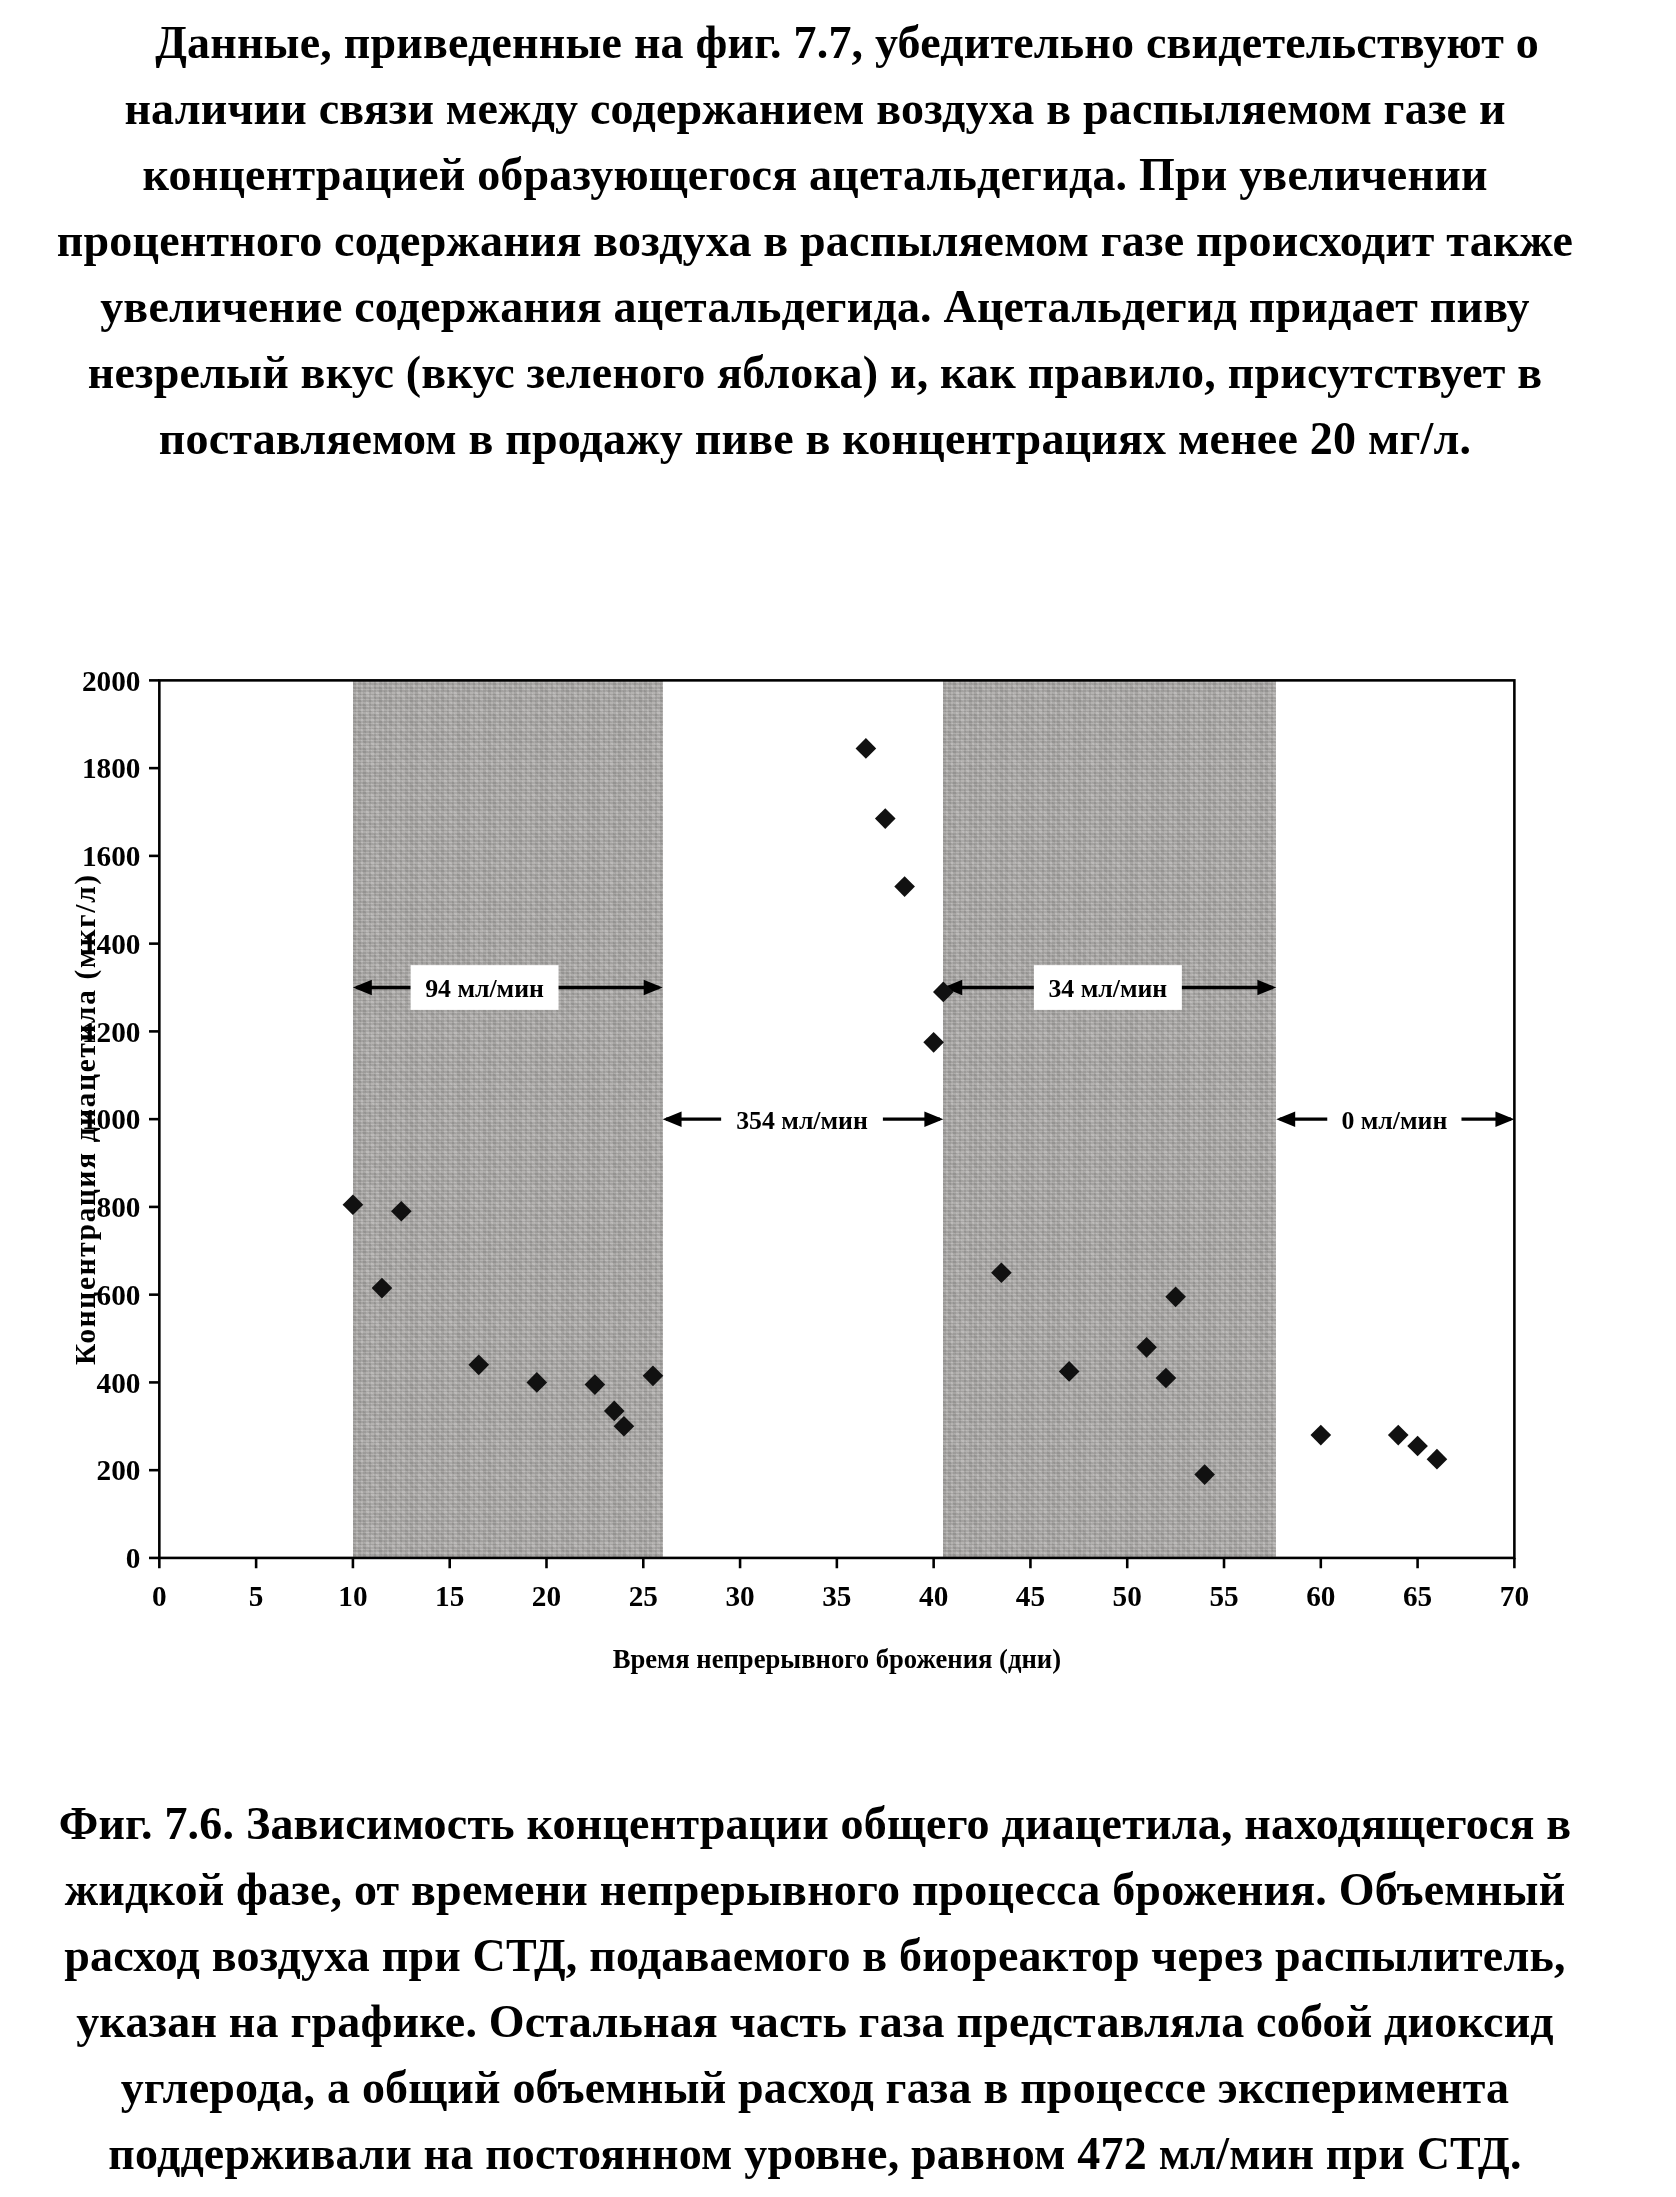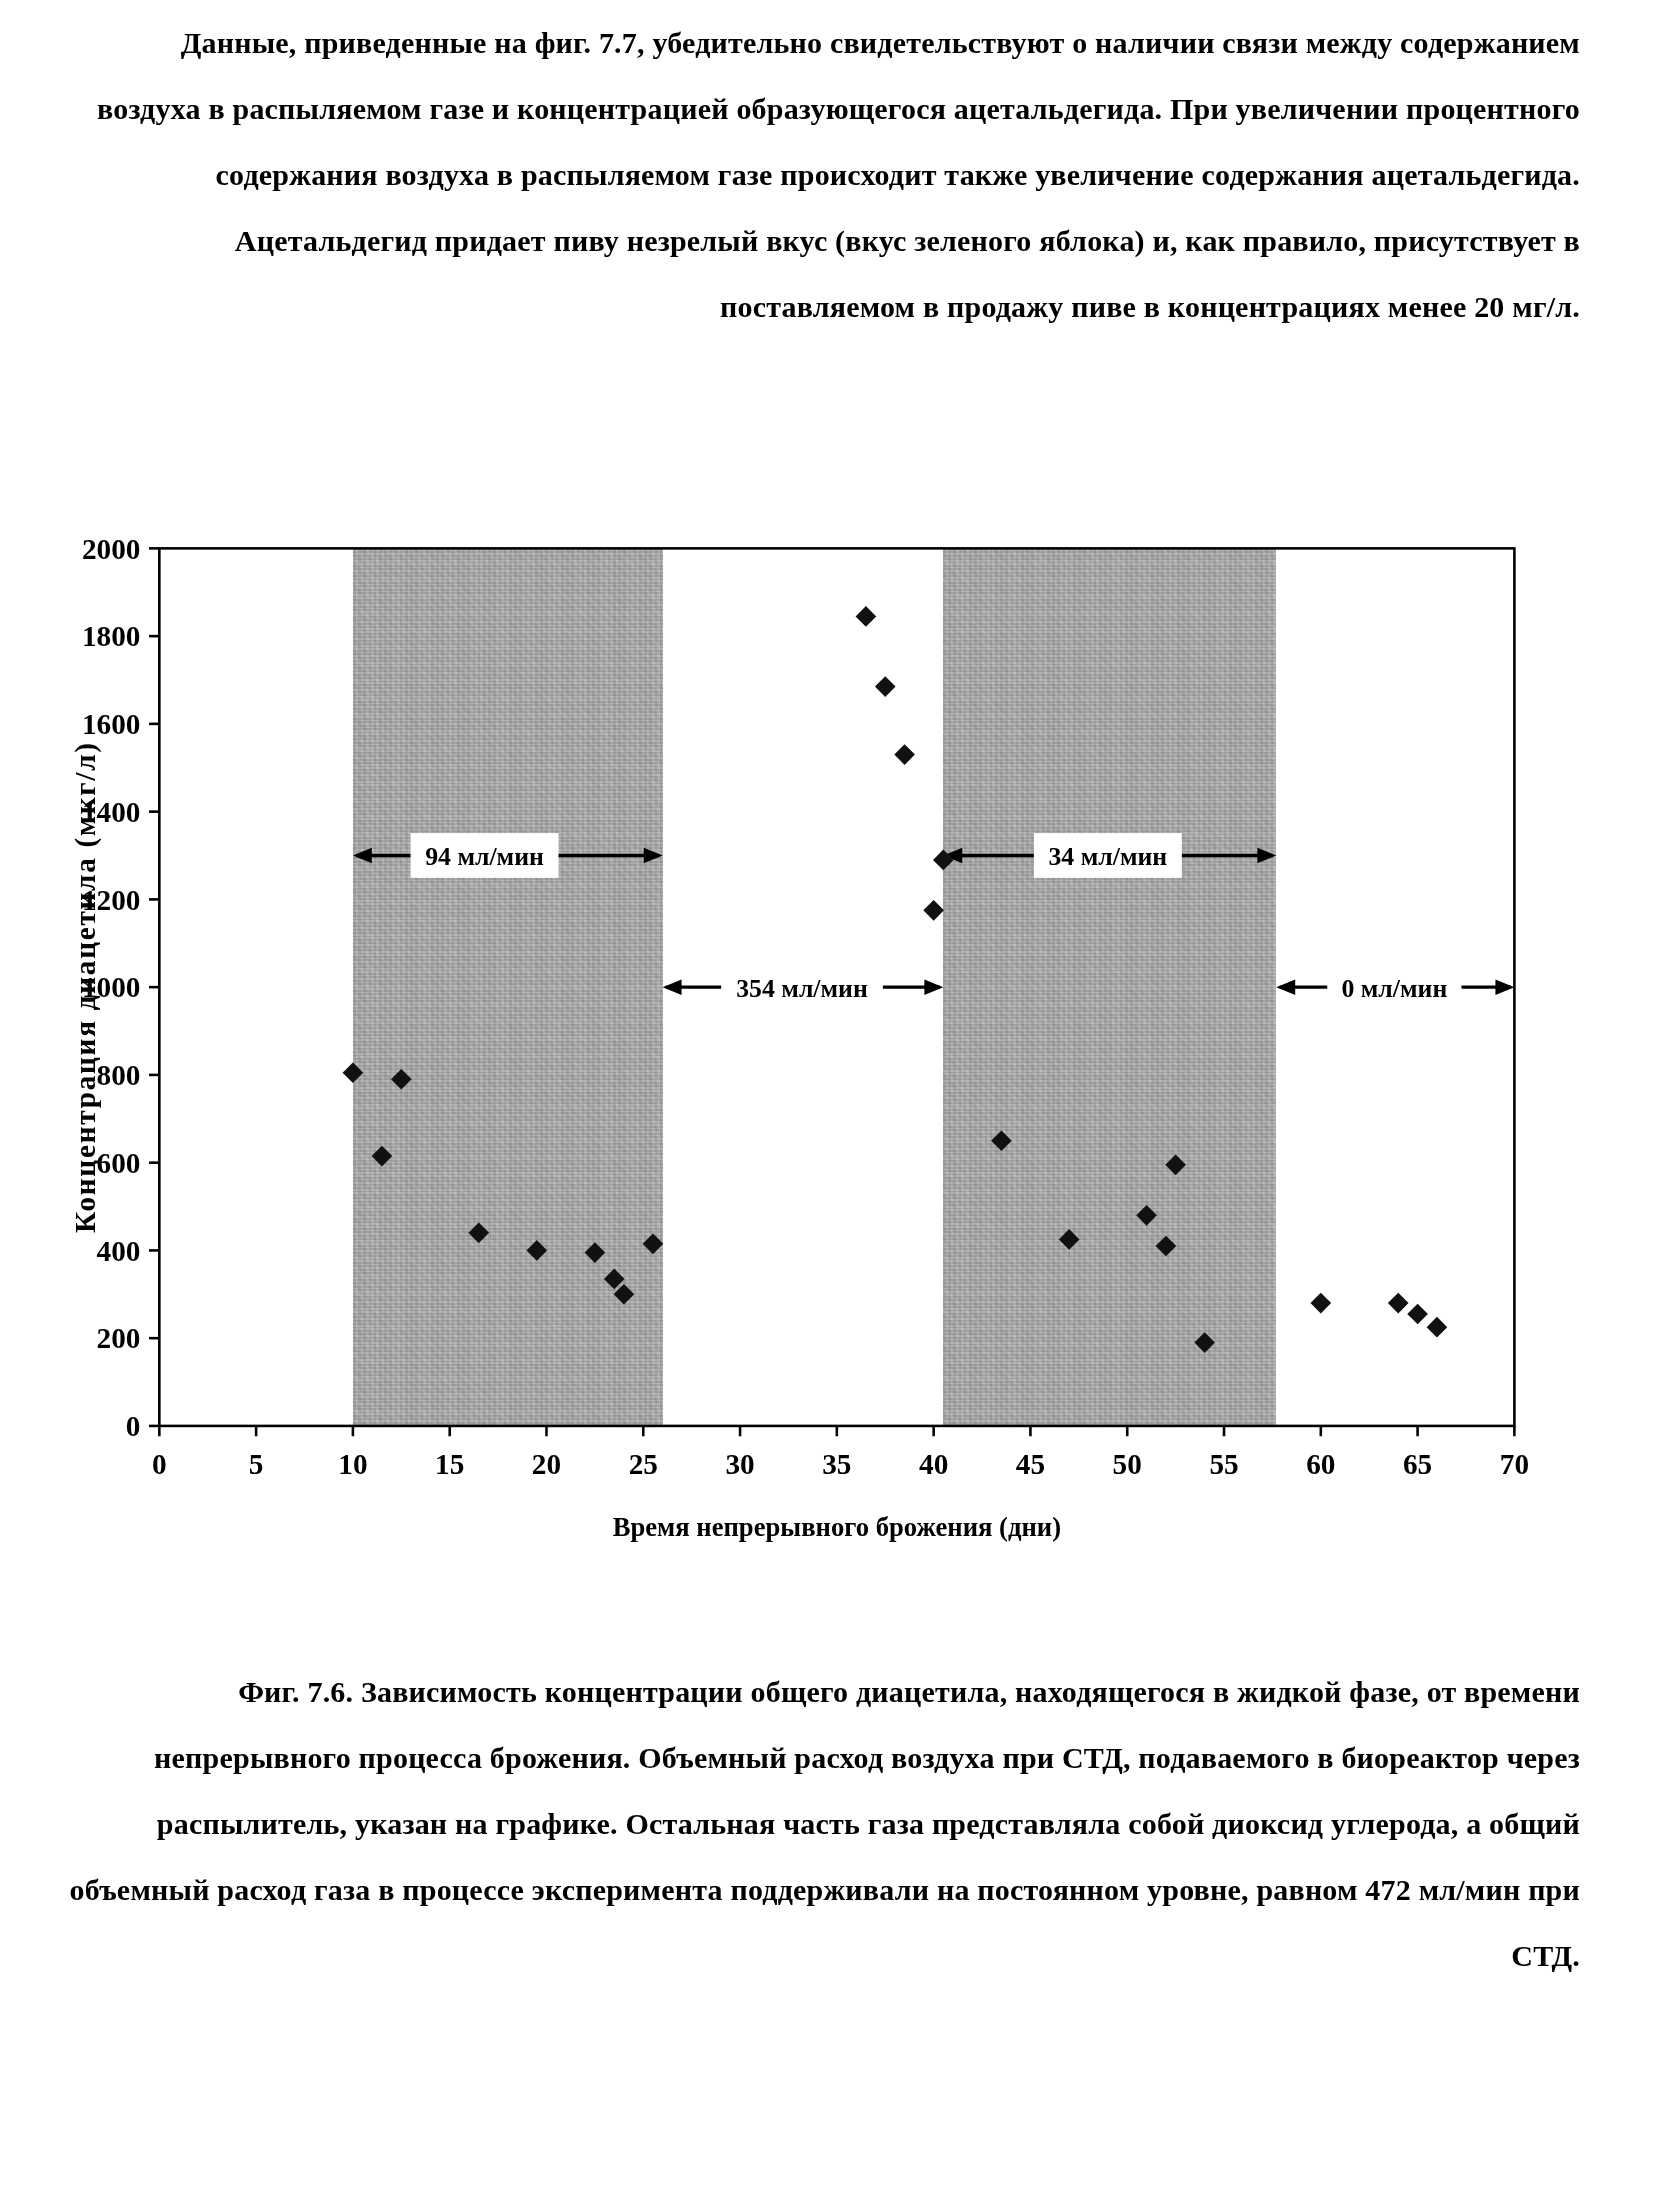--- a/index.html
+++ b/index.html
@@ -1,19 +1,19 @@
 <!DOCTYPE html>
 <html style="font-size:13.8px"><head>
 <meta charset="utf-8">
 <style>
   *{box-sizing:border-box;margin:0;padding:0}
   html,body{width:1676px;height:2197px;background:#ffffff;overflow:hidden}
   body{font-family:"Liberation Serif",serif;color:#000;font-weight:bold}
   .page{padding:10.3px 96px 0 50px;width:1676px}
-  .para{font-size:30px;line-height:66px;letter-spacing:0.2px;text-align:right}
+  .para{font-size:46px;line-height:66px;letter-spacing:0.2px;text-align:center}
   .intro{text-indent:64px}
   .chart-wrap{position:relative;width:1497px;height:1011px;margin:198px 0 0 19px}
   .chart-wrap svg{position:absolute;left:0;top:0}
   .chart-wrap svg text{font-family:"Liberation Serif",serif;fill:#000}
   .band{
     position:absolute;
     background-color:#b4b2b0;
     background-image:
       repeating-linear-gradient(0deg, rgba(0,0,0,.08) 0 1.7px, rgba(255,255,255,.05) 1.7px 3.4px),
       repeating-linear-gradient(90deg, rgba(0,0,0,.06) 0 2.6px, rgba(255,255,255,.07) 2.6px 5.2px),

